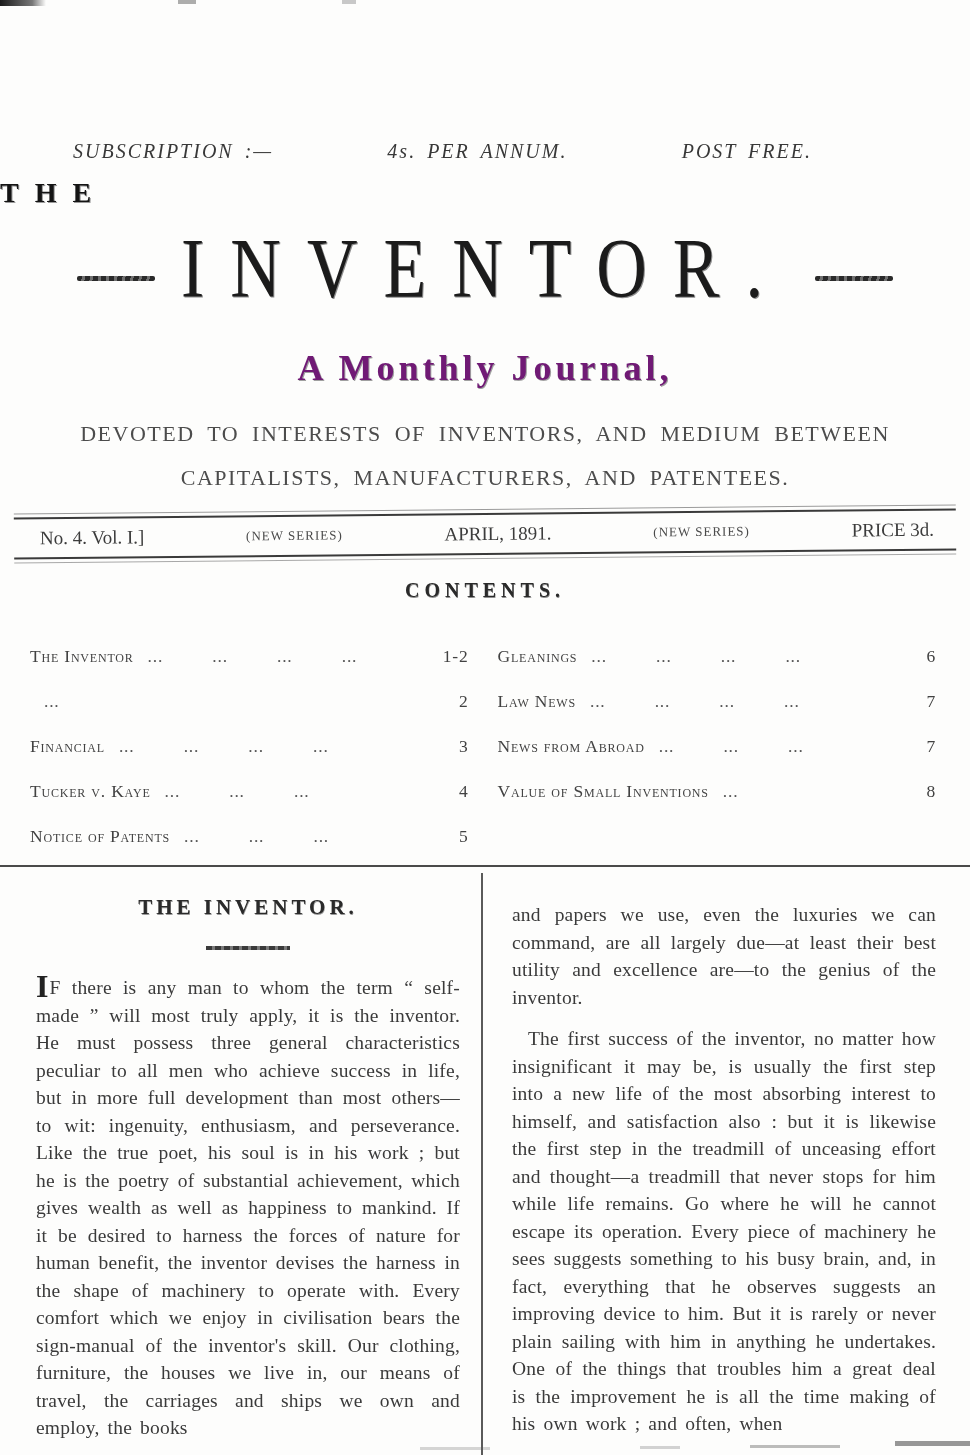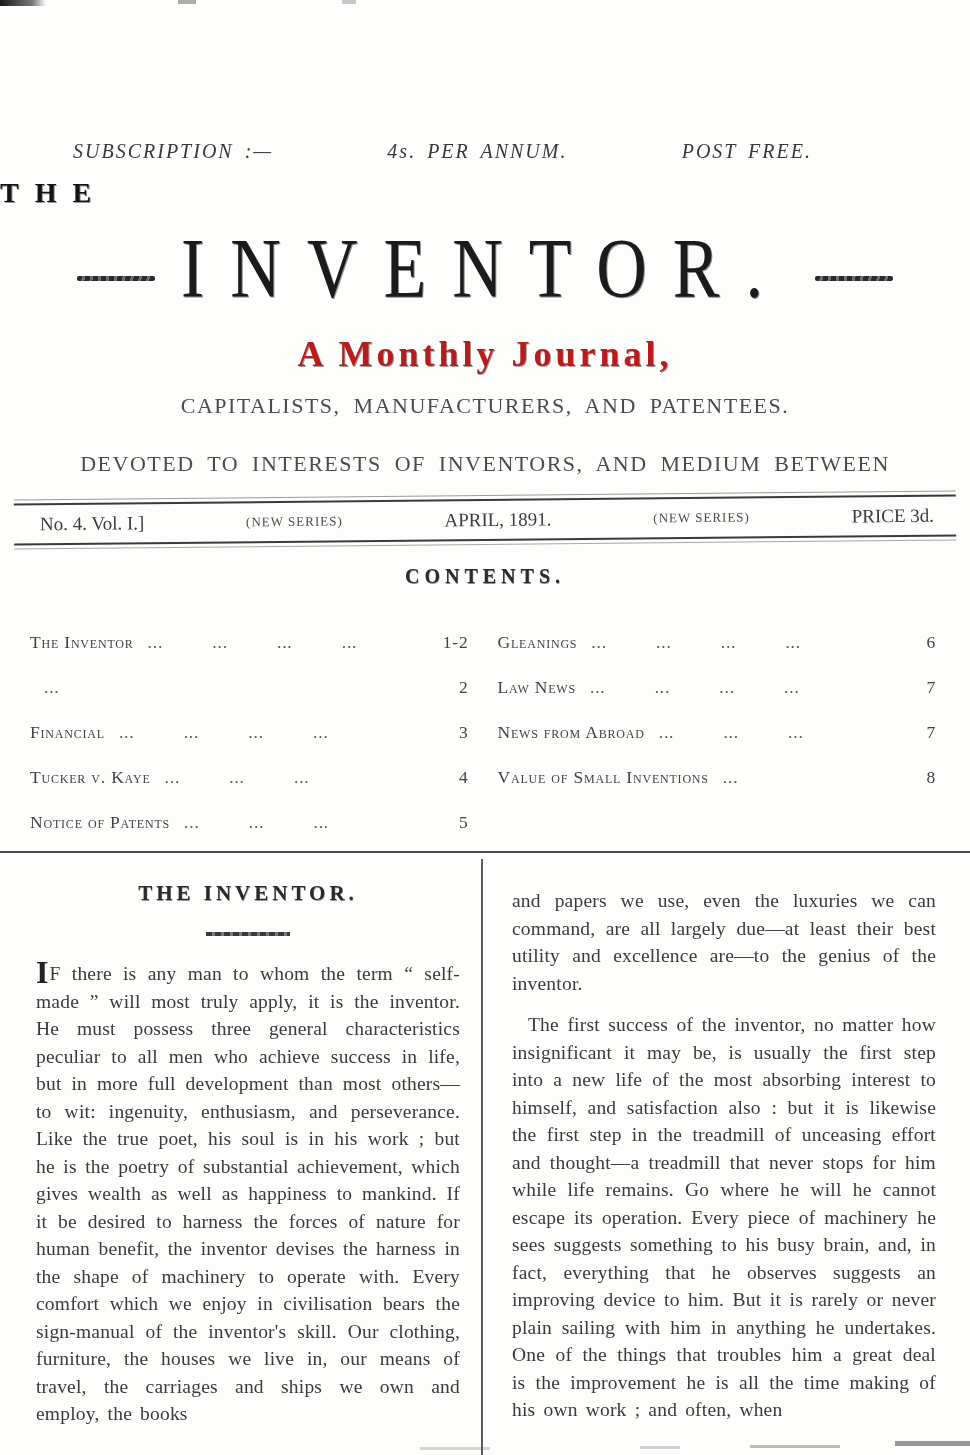--- a/index.html
+++ b/index.html
@@ -44,22 +44,22 @@
     transform:scaleY(1.22);
     text-shadow:1px 1px 0 #8f8f8f;
     white-space:nowrap;
   }
   .squiggle{
     width:78px;height:5px;margin:18px 26px 0 26px;
     background:repeating-linear-gradient(100deg,#2a2a2a 0 5px,#6f6f6f 5px 8px);
     border-radius:2px;
   }
   .masthead-sub{
-    text-align:center;margin-top:14px;
-    font-size:36px;font-weight:700;letter-spacing:4px;color:#b91c1c;
+    text-align:center;margin-top:28px;
+    font-size:36px;font-weight:700;letter-spacing:4px;color:#701a75;
     text-shadow:1px 1px 0 #a0a0a0;
   }
   .devoted{
     text-align:center;color:#4c4c4c;
     font-size:22px;letter-spacing:1.5px;word-spacing:6px;
   }
   .devoted.l1{margin-top:32px;}
   .devoted.l2{margin-top:18px;}
 
   
@@ -155,22 +155,22 @@
       <span>4s. PER ANNUM.</span>
       <span>POST FREE.</span>
     </div>
     <div class="masthead-the">THE</div>
     <div class="title-row">
       <div class="squiggle"></div>
       <div class="masthead-title">INVENTOR.</div>
       <div class="squiggle"></div>
     </div>
     <div class="masthead-sub">A Monthly Journal,</div>
+    <div class="devoted l1">DEVOTED TO INTERESTS OF INVENTORS, AND MEDIUM BETWEEN</div>
     <div class="devoted l2">CAPITALISTS, MANUFACTURERS, AND PATENTEES.</div>
-    <div class="devoted l1">DEVOTED TO INTERESTS OF INVENTORS, AND MEDIUM BETWEEN</div>
   </header>
 
   <div class="issue-bar">
     <span>No. 4. Vol. I.]</span>
     <span class="issue-series">(NEW SERIES)</span>
     <span>APRIL, 1891.</span>
     <span class="issue-series">(NEW SERIES)</span>
     <span>PRICE 3d.</span>
   </div>
 

